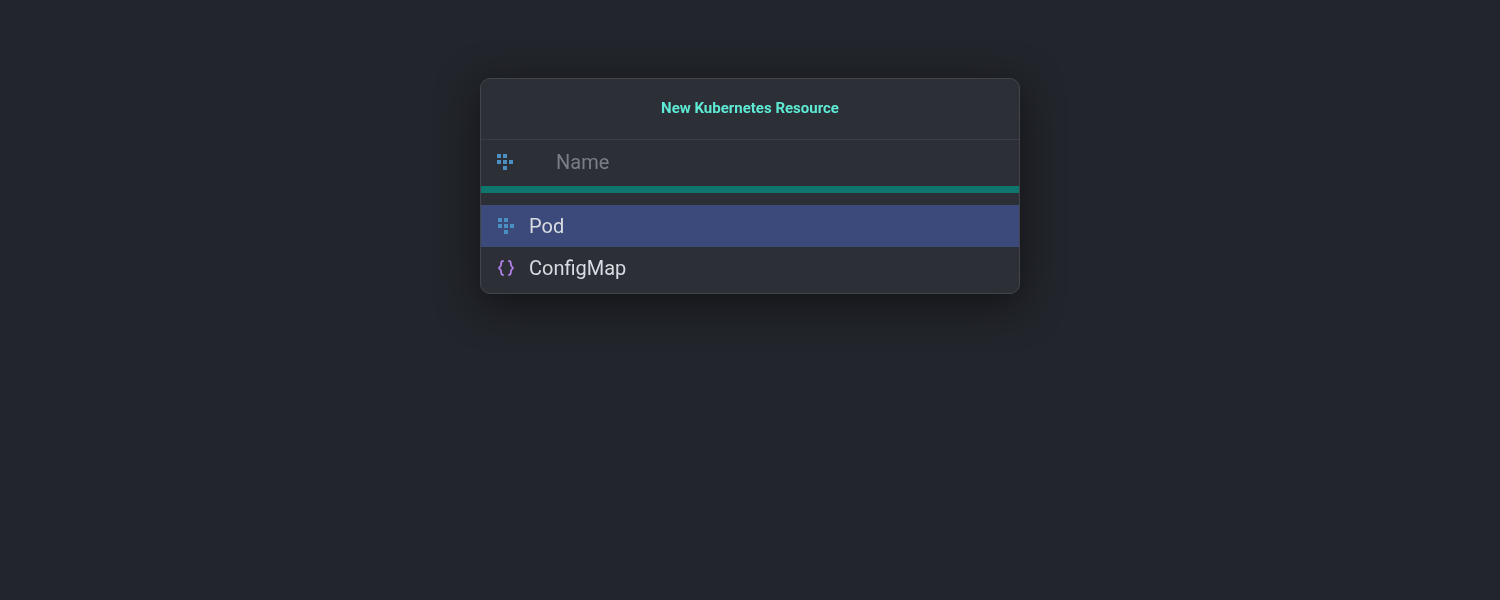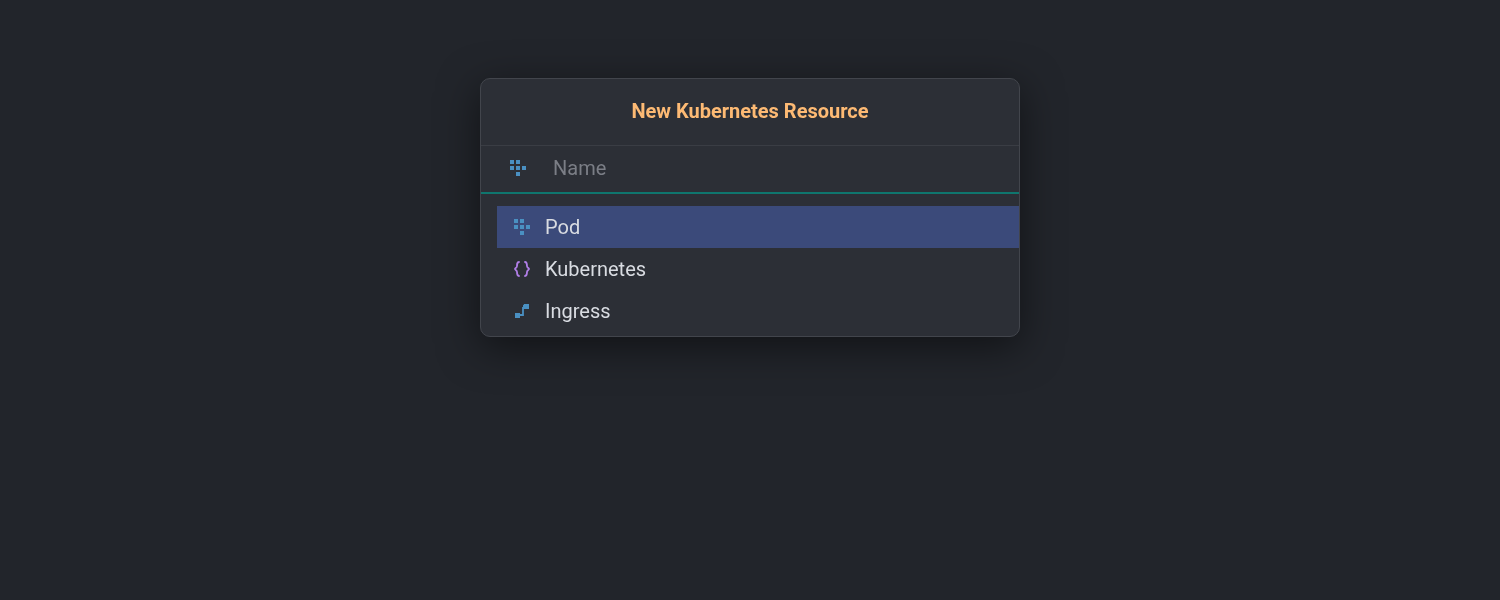--- a/index.html
+++ b/index.html
@@ -25,48 +25,48 @@
       border-radius: 10px;
       box-shadow: 0 10px 40px rgba(0,0,0,0.5);
       overflow: hidden;
     }
     .dialog-header {
       padding: 20px 0 22px;
       text-align: center;
       border-bottom: 1px solid #3a3d44;
     }
     .dialog-title {
-      color: #fdba74;
-      font-size: 20px;
+      color: #5eead4;
+      font-size: 15px;
       font-weight: 700;
     }
     .name-row {
       display: flex;
       align-items: center;
-      padding: 10px 26px 12px;
-      border-bottom: 2px solid #0f766e;
+      padding: 10px 13px 12px;
+      border-bottom: 7px solid #0f766e;
       background: #2c2f36;
+      gap: 16px;
     }
     .name-input {
       flex: 1;
       background: transparent;
       border: none;
       outline: none;
       color: #d0d3da;
       font-size: 20px;
       margin-left: 12px;
       font-family: inherit;
     }
     .name-input::placeholder {
       color: #7b7e86;
     }
     .list {
       padding-top: 12px;
       padding-bottom: 4px;
-      margin-left: 16px;
     }
     .list-item {
       display: flex;
       align-items: center;
       padding: 9px 14px;
       cursor: pointer;
       color: #d9dce2;
       font-size: 20px;
     }
     .list-item.selected {
@@ -128,33 +128,20 @@
     </div>
 
 
     <div class="list-item">
       <span class="icon-slot">
         <svg width="18" height="18" viewBox="0 0 18 18">
           <path d="M6 2 C4 2 4 4 4 6 C4 8 2 8 2 9 C2 10 4 10 4 12 C4 14 4 16 6 16" fill="none" stroke="#b07ee6" stroke-width="1.8" stroke-linecap="round"></path>
           <path d="M12 2 C14 2 14 4 14 6 C14 8 16 8 16 9 C16 10 14 10 14 12 C14 14 14 16 12 16" fill="none" stroke="#b07ee6" stroke-width="1.8" stroke-linecap="round"></path>
         </svg>
       </span>
-      <span>Kubernetes</span>
+      <span>ConfigMap</span>
     </div>
 
 
-    <div class="list-item">
-      <span class="icon-slot">
-        <svg width="18" height="18" viewBox="0 0 18 18">
-          <g fill="#4a90c2">
-            <rect x="2" y="11" width="5" height="5"></rect>
-            <rect x="11" y="2" width="5" height="5"></rect>
-          </g>
-          <path d="M7 13 L10 13 L10 6 L11 6" fill="none" stroke="#4a90c2" stroke-width="1.8"></path>
-          <path d="M9 4 L12 6 L9 8 Z" fill="#4a90c2" transform="translate(1,-1.5)"></path>
-        </svg>
-      </span>
-      <span>Ingress</span>
-    </div>
 
 
   </div>
 </div>
 
 </body></html>

